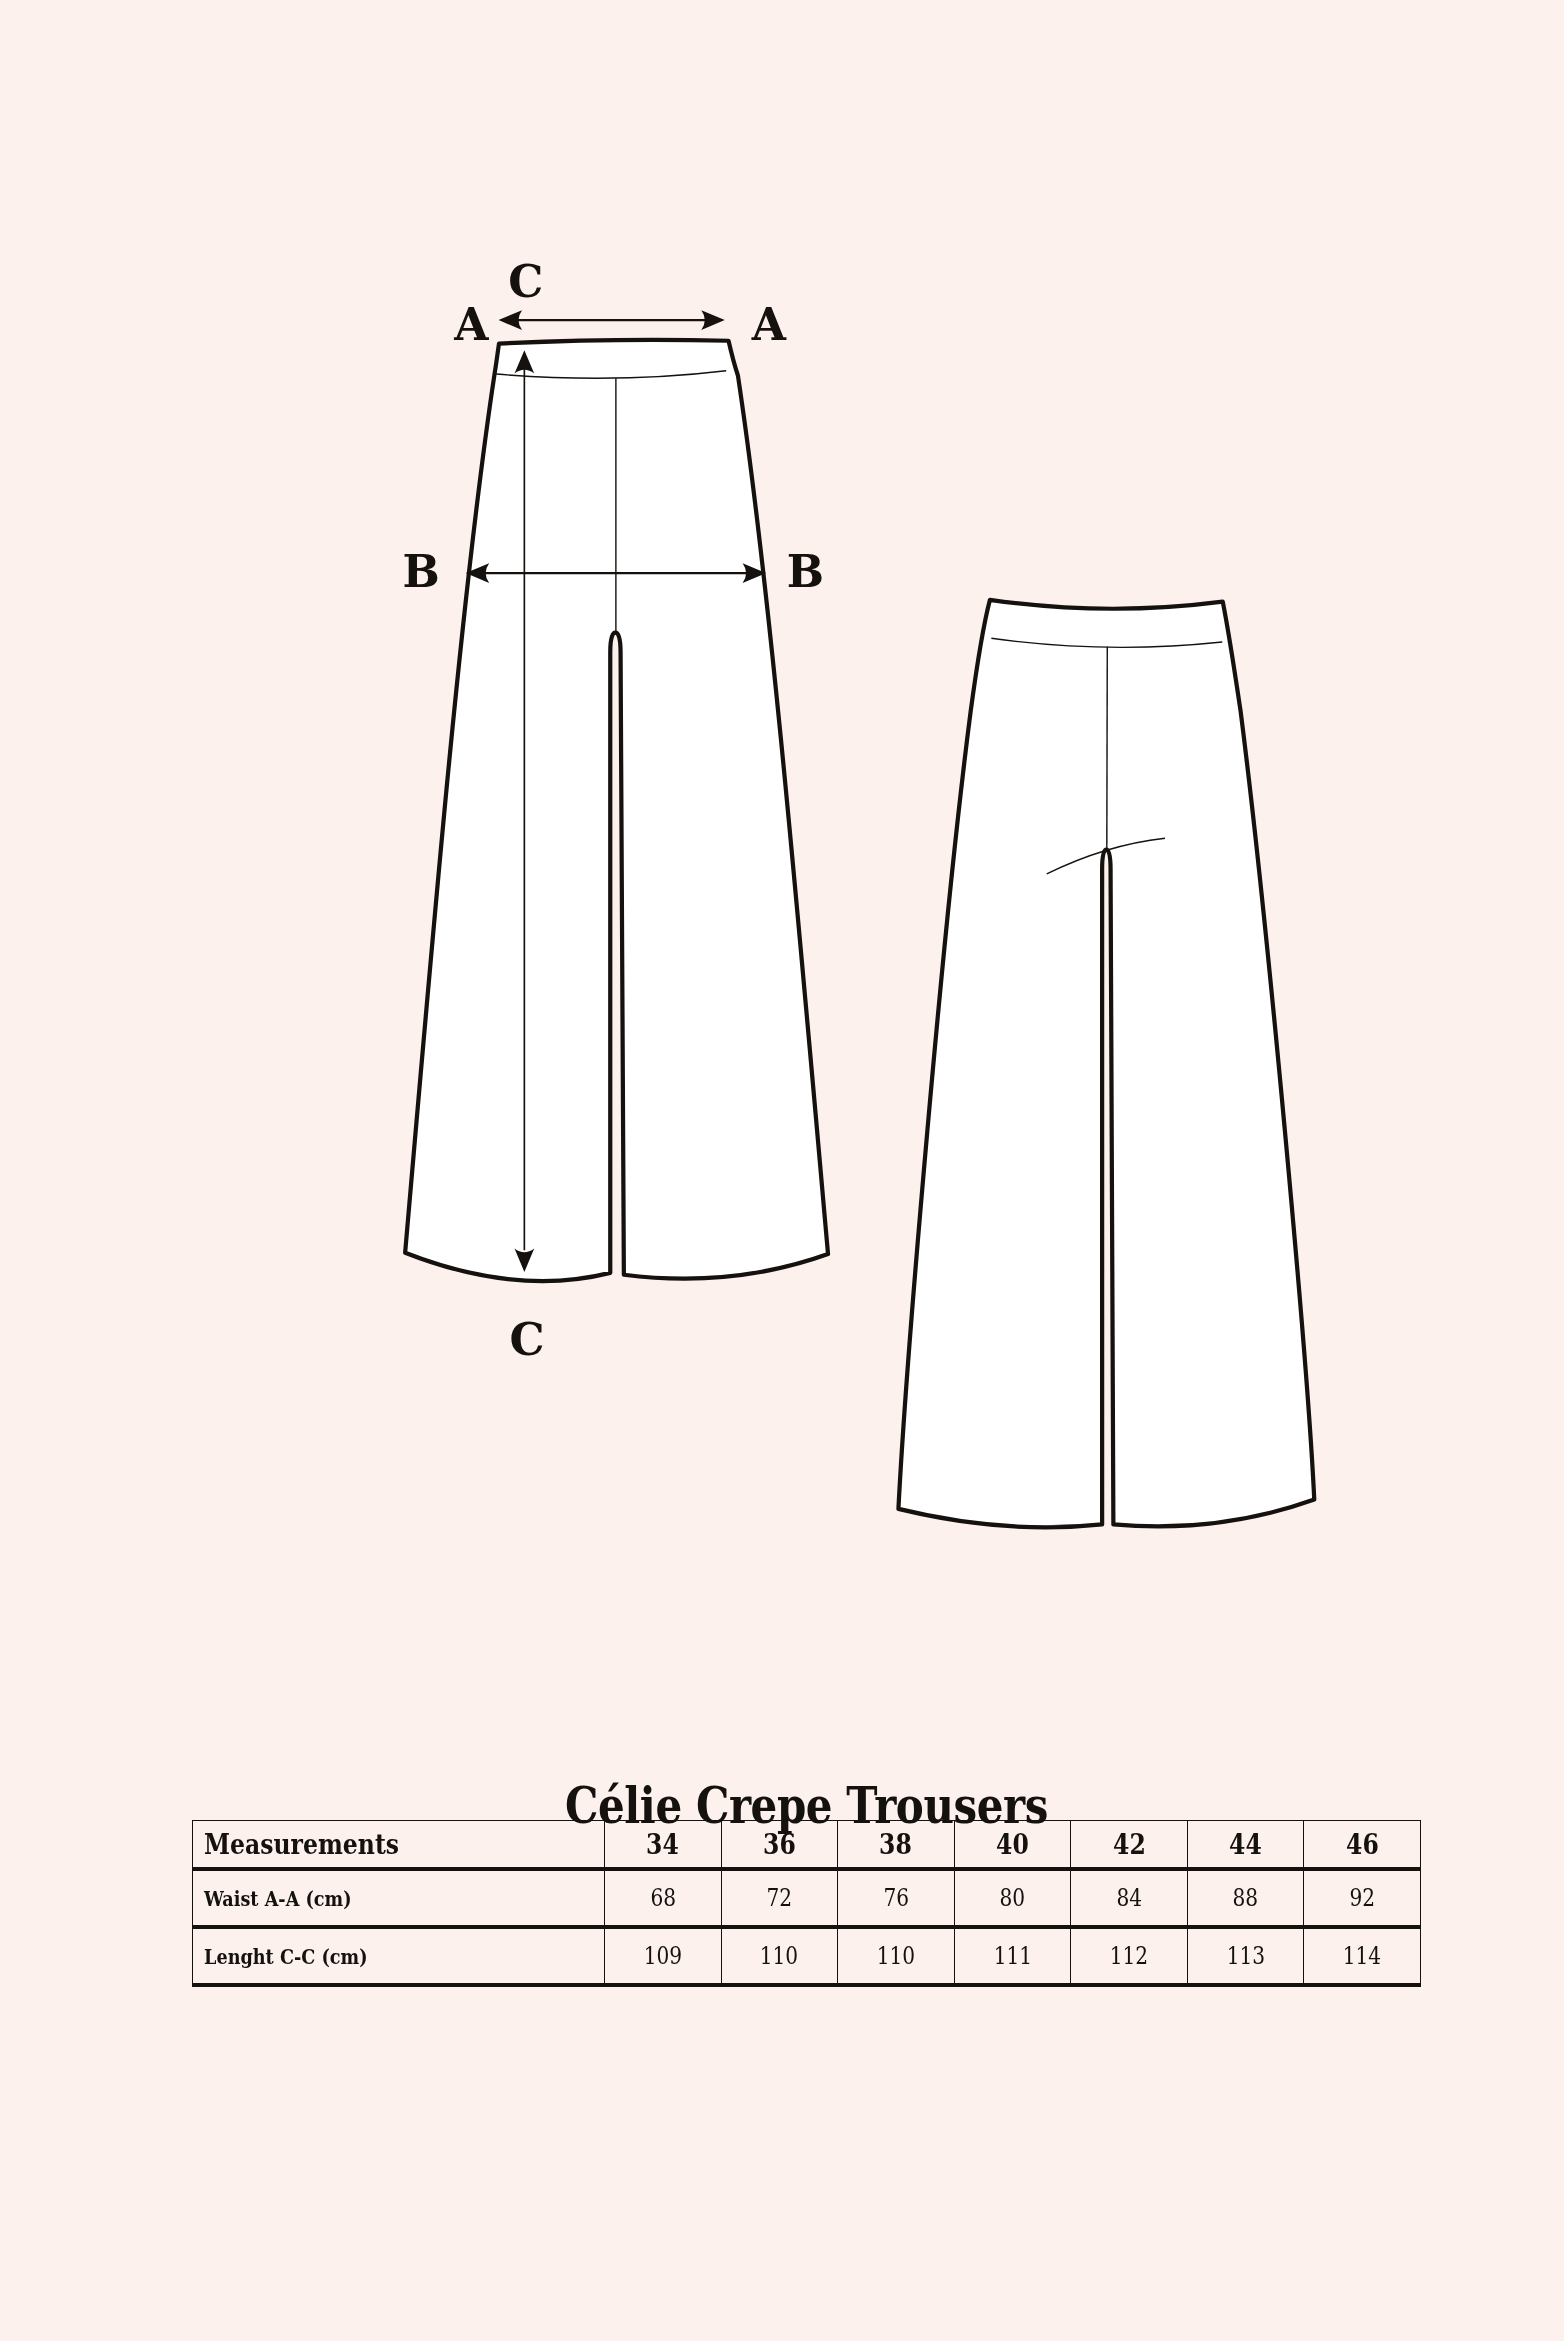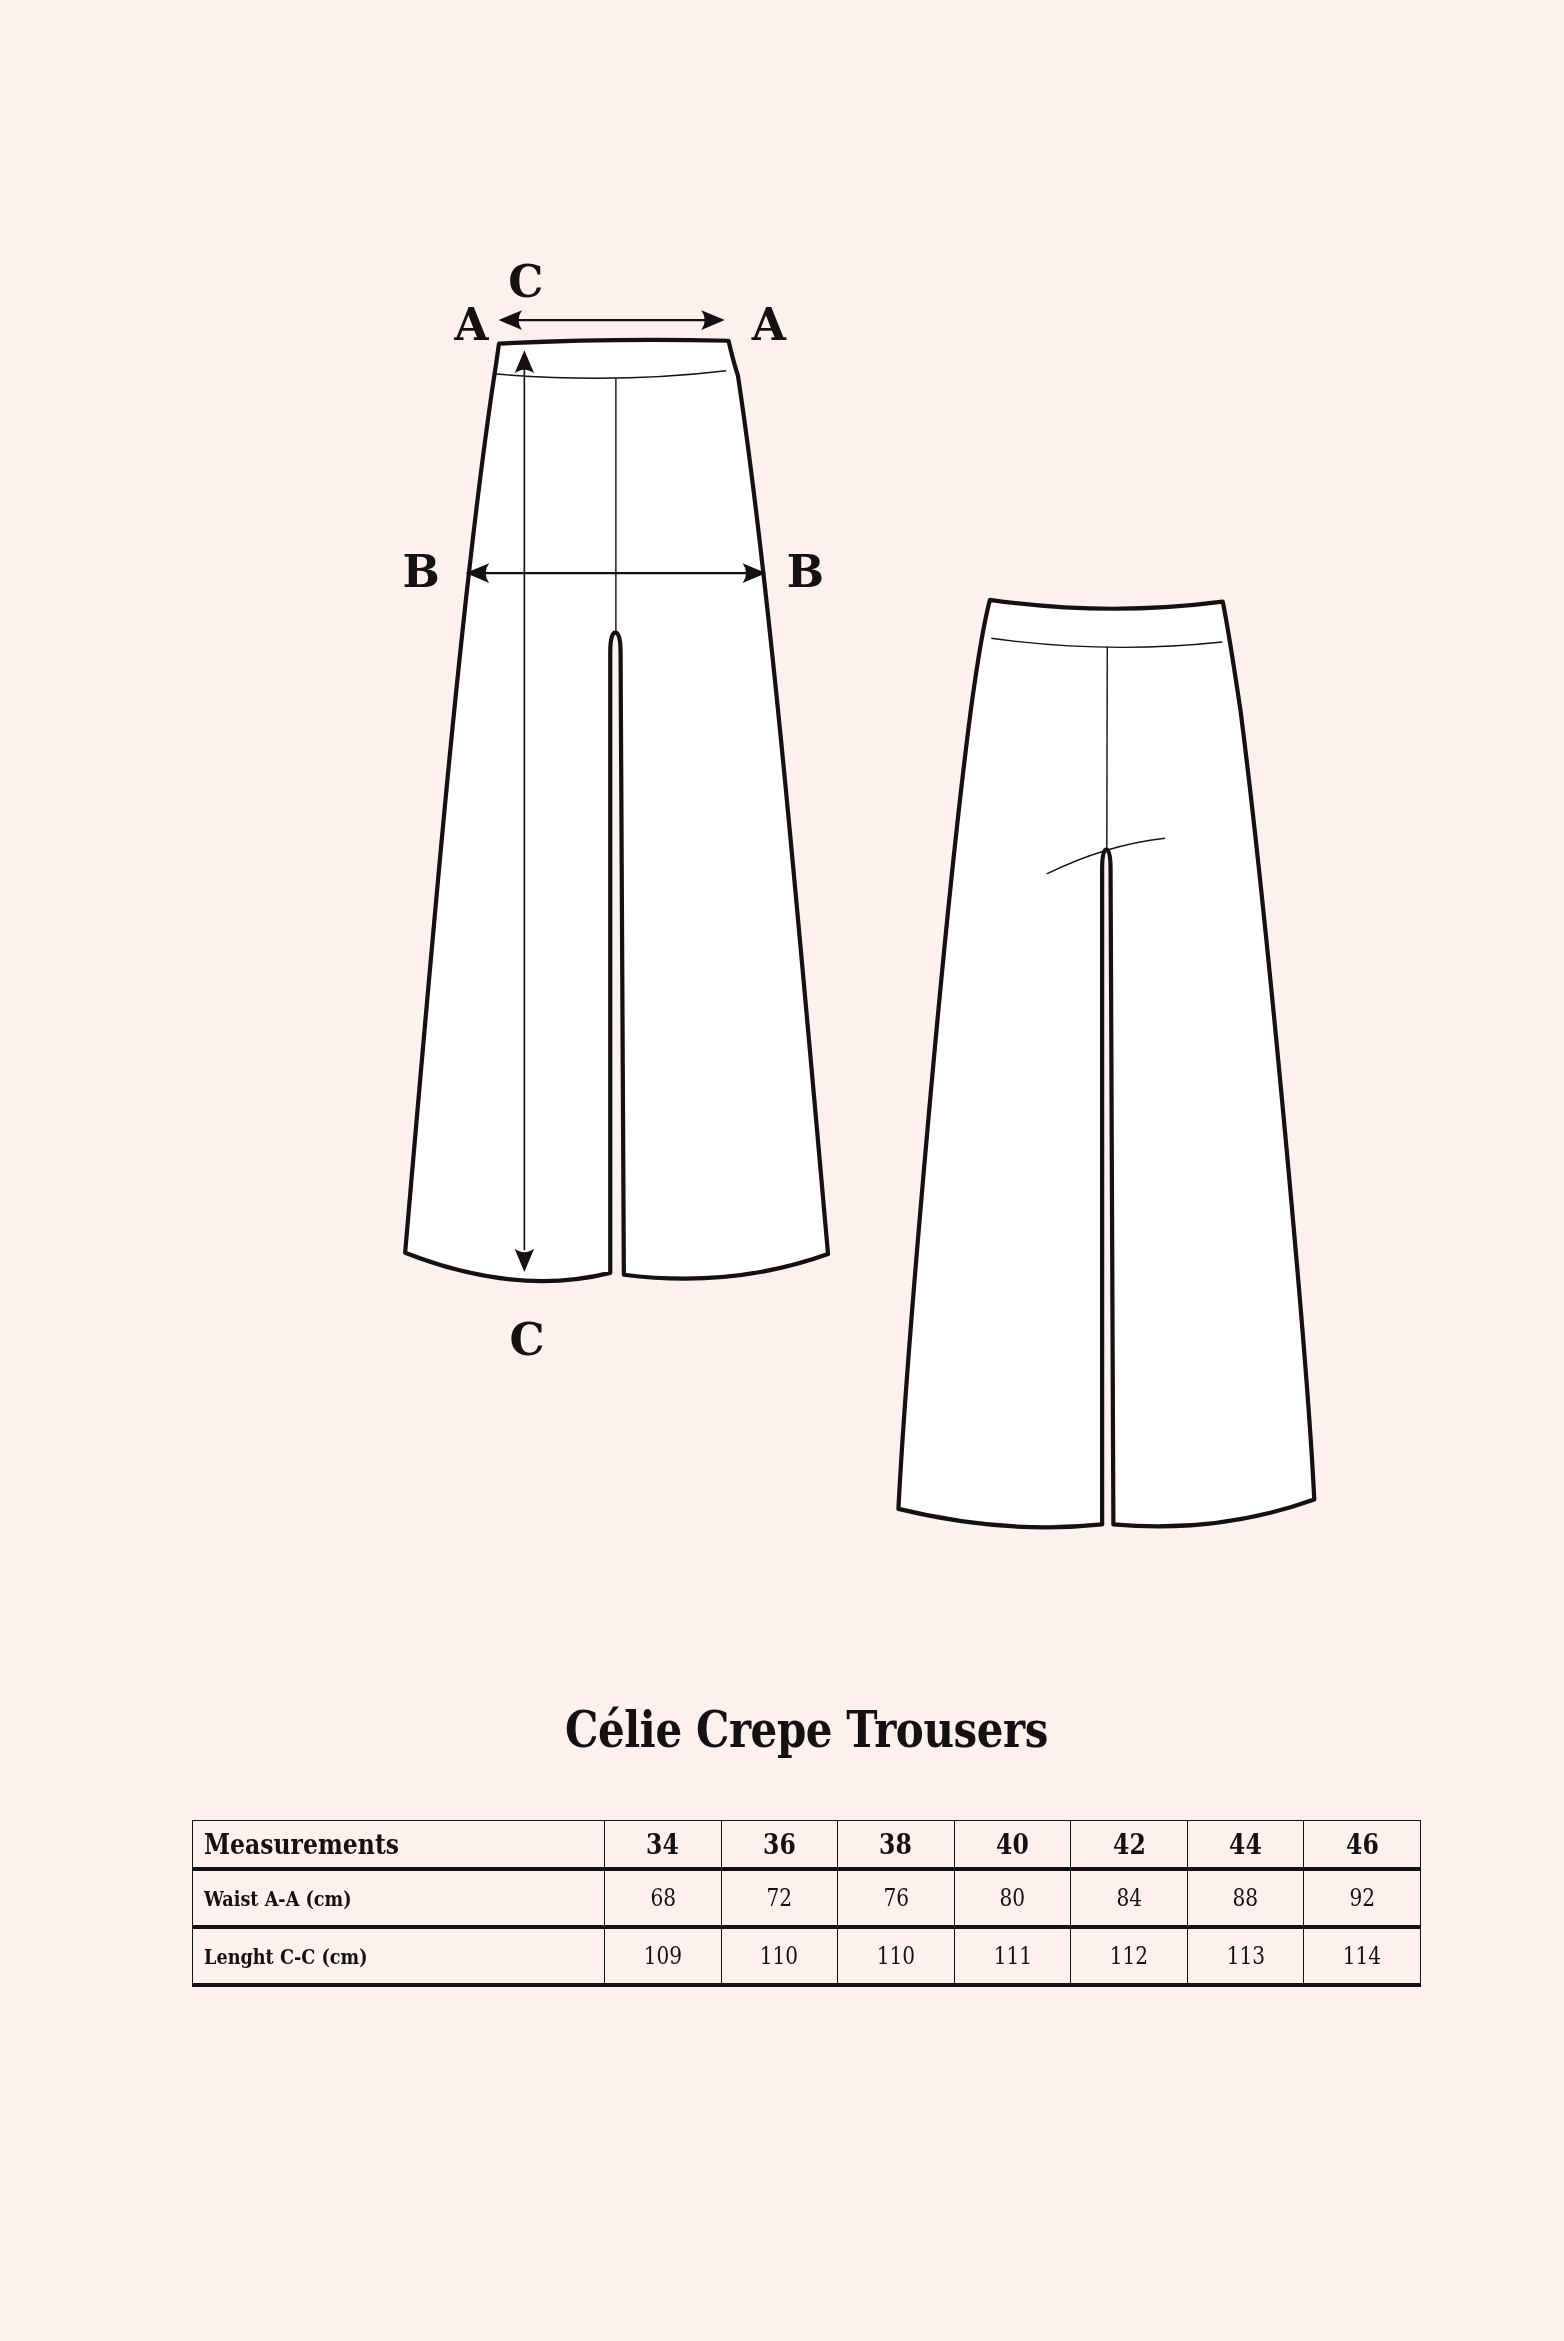--- a/index.html
+++ b/index.html
@@ -53,21 +53,21 @@
   svg text.dim-label {
     font-family: "DejaVu Serif", "Liberation Serif", serif;
     font-weight: bold;
     font-size: 94px;
     fill: #14110e;
     text-anchor: middle;
   }
   .title {
     position: absolute;
     left: 192px;
-    top: 1700px;
+    top: 1776px;
     width: 1229px;
     text-align: center;
     font-size: 50px;
     font-weight: bold;
     letter-spacing: -0.5px;
     white-space: nowrap;
   }
   .title .cnd { transform-origin: 50% 50%; }
   .cnd {
     display: inline-block;

